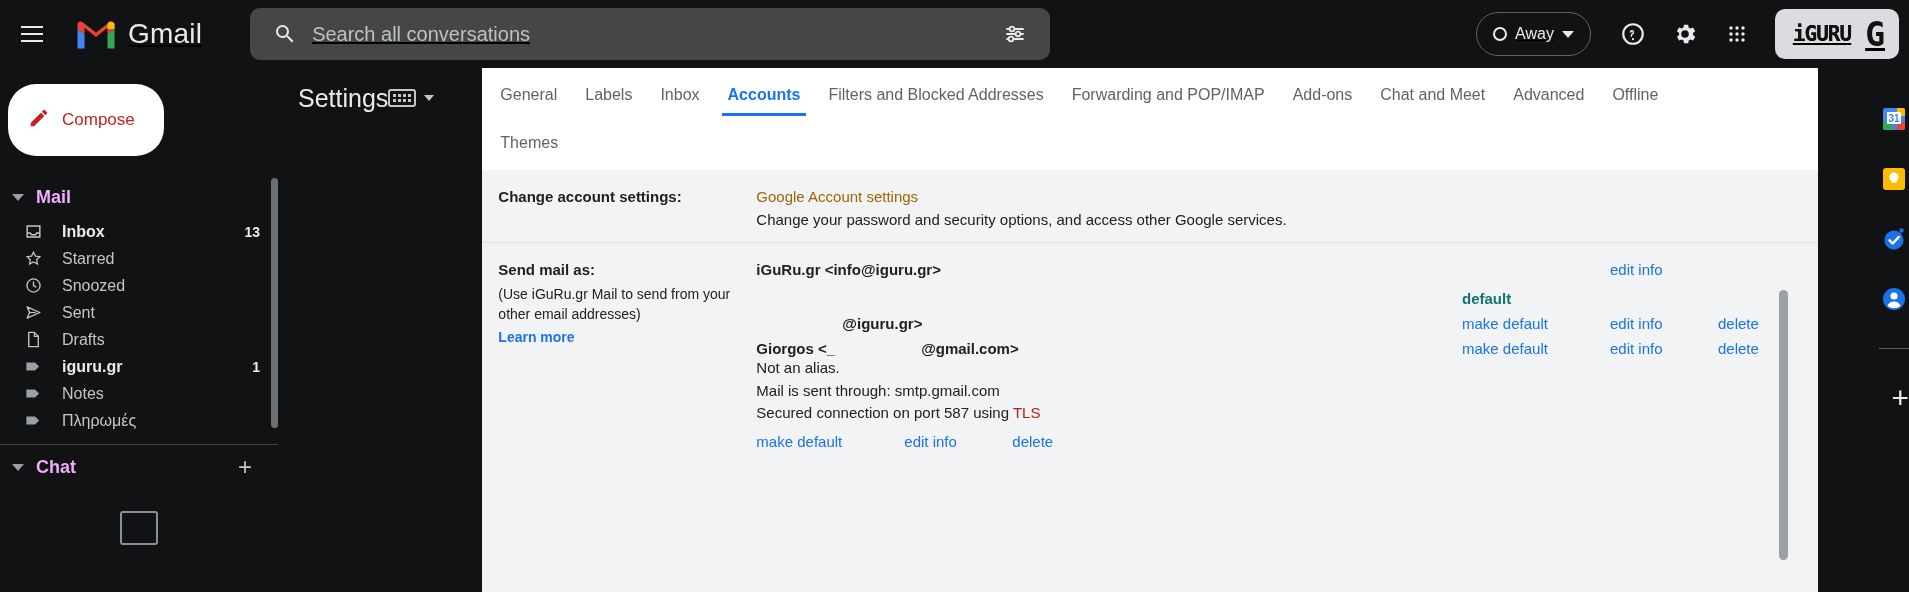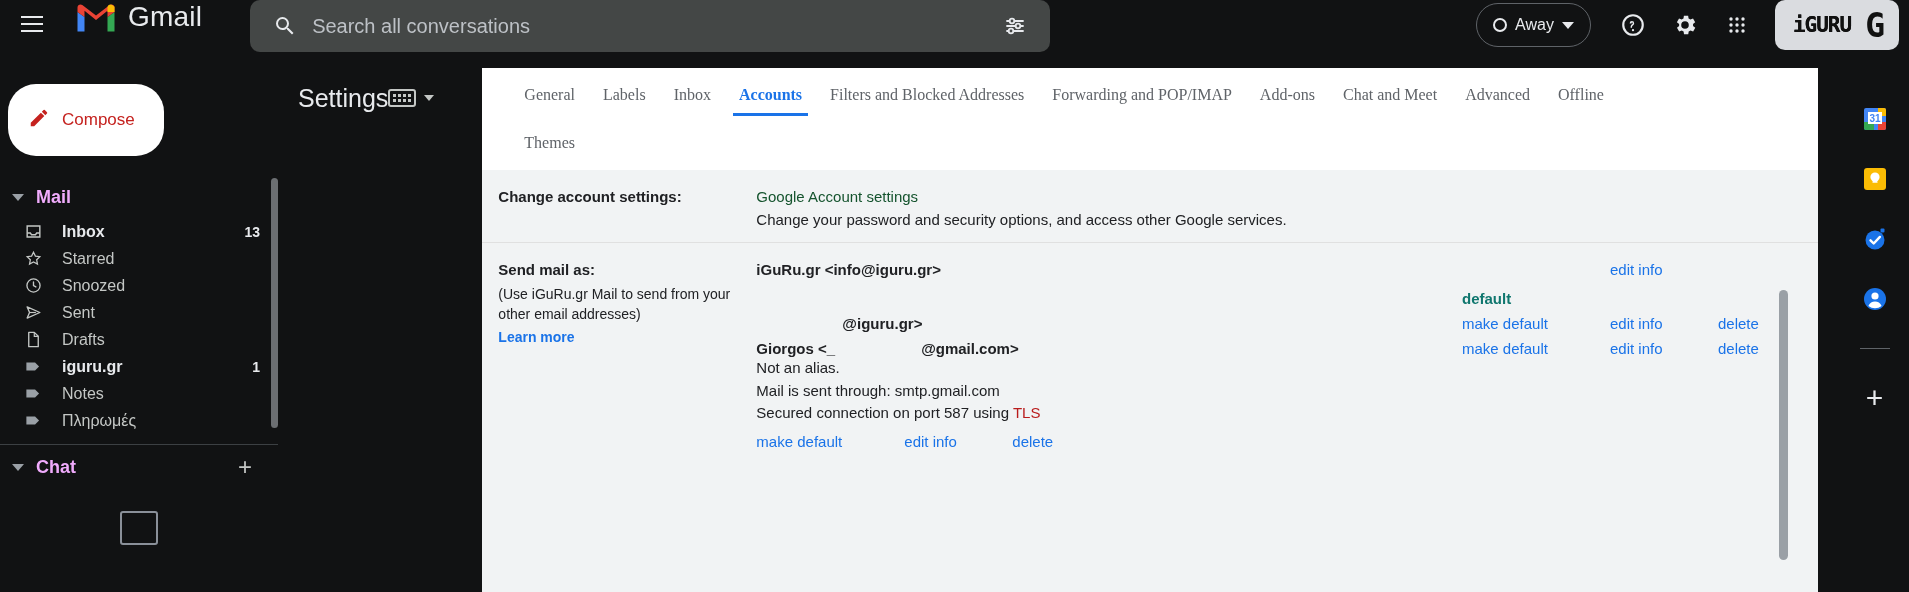--- a/index.html
+++ b/index.html
@@ -5,21 +5,21 @@
   * { box-sizing: border-box; margin: 0; padding: 0; }
   html, body {
     width: 1909px; height: 592px;
     background: #0b0b0c;
     font-family: "Liberation Sans", sans-serif;
     overflow: hidden;
   }
   .app { position: relative; width: 1909px; height: 592px; background: #111213; display: flex; flex-direction: column; }
 
   
-  .topbar { height: 68px; flex: 0 0 68px; display: flex; align-items: flex-start; background: #111213; position: relative; z-index: 20; }
+  .topbar { height: 68px; flex: 0 0 68px; display: flex; align-items: center; background: #111213; position: relative; z-index: 20; text-decoration: underline; }
   .hamburger { width: 48px; height: 48px; margin-left: 8px; border-radius: 50%; display: flex; flex-direction: column; justify-content: center; align-items: center; gap: 5px; cursor: pointer; }
   .hamburger span { display: block; width: 22px; height: 2px; background: #e8eaed; }
   .brand { display: flex; align-items: center; gap: 10px; margin-left: 18px; }
   .gmail-logo { width: 44px; height: 34px; position: relative; }
   .gmail-text { font-size: 28px; color: #e8eaed; letter-spacing: 0.2px; font-weight: 400; }
 
   .search-wrap { margin-left: 48px; width: 800px; height: 52px; background: #444746; border-radius: 10px; display: flex; align-items: center; padding: 0 14px; }
   .search-icon-btn { width: 42px; height: 42px; border-radius: 50%; display: flex; align-items: center; justify-content: center; flex: 0 0 42px; cursor: pointer; }
   .search-input { flex: 1; background: transparent; border: none; outline: none; color: #e3e3e3; font-size: 20px; font-family: "Liberation Sans", sans-serif; padding-left: 6px; }
   .search-input::placeholder { color: #bdc1c6; }
@@ -60,51 +60,51 @@
   .main { flex: 1; background: #111213; position: relative; min-width: 0; display: flex; flex-direction: row; }
   .settings-header { height: 60px; display: flex; align-items: center; padding: 0 20px 0 20px; }
   .settings-title { color: #e8eaed; font-size: 25px; }
   .kbd-wrap { margin-left: auto; display: flex; align-items: center; gap: 8px; padding-right: 28px; }
   .kbd-icon { width: 28px; height: 18px; border: 2px solid #c4c7c5; border-radius: 3px; display: flex; flex-wrap: wrap; align-content: center; justify-content: center; gap: 2px; padding: 2px; }
   .kbd-icon i { width: 3px; height: 3px; background: #c4c7c5; display: block; }
   .caret-sm { width: 0; height: 0; border-left: 5px solid transparent; border-right: 5px solid transparent; border-top: 6px solid #c4c7c5; }
 
   .settings-card { flex: 1; margin: 0 22px 0 0; background: #ffffff; border-radius: 0; overflow: hidden; position: relative; display: flex; flex-direction: column; min-height: 0; }
   .tabs-area { background: #fff; padding: 0 0 0 0; flex: 0 0 auto; }
-  .tabs-row { display: flex; align-items: center; flex-wrap: wrap; padding: 0 28px; font-family: Liberation Serif, serif; }
+  .tabs-row { display: flex; align-items: center; flex-wrap: wrap; padding: 0 4px; }
   .tab { font-size: 16px; color: #5f6368; padding: 18px 14px 12px 14px; cursor: pointer; white-space: nowrap; position: relative; }
   .tab.active { color: #1a73e8; font-weight: bold; }
   .tab.active::after { content: ""; position: absolute; left: 8px; right: 8px; bottom: 0; height: 3px; background: #1a73e8; }
   .tabs-row.second { padding-bottom: 6px; }
 
   .content-scroll { flex: 1; background: #f1f3f4; overflow: hidden; position: relative; padding: 0 0 0 0; }
   .setting-row { display: flex; padding: 18px 16px 14px 16px; border-top: 1px solid #e0e0e0; }
   .setting-row:first-child { border-top: none; }
   .setting-label { width: 258px; flex: 0 0 258px; font-size: 15px; color: #202124; font-weight: bold; }
   .setting-label .sub { font-weight: normal; font-size: 14px; color: #202124; margin-top: 6px; line-height: 1.45; }
   .setting-label .lnk { display: inline-block; margin-top: 4px; color: #1a73e8; font-size: 14px; cursor: pointer; }
   .setting-value { flex: 1; font-size: 15px; color: #202124; }
-  .setting-value .blue { color: #14532d; cursor: pointer; font-size: 15px; }
+  .setting-value .blue { color: #a16207; cursor: pointer; font-size: 15px; }
   .setting-value .desc { margin-top: 6px; font-size: 15px; color: #202124; }
 
   .mailas-row { display: flex; align-items: flex-start; margin-bottom: 8px; }
   .mailas-addr { flex: 1; font-size: 15px; color: #202124; font-weight: bold; }
   .mailas-addr .redact { display: inline-block; width: 86px; }
   .mailas-sub { font-weight: normal; line-height: 1.5; }
   .mailas-sub .tls { color: #b91c1c; cursor: pointer; }
   .mailas-actions { display: flex; align-items: flex-start; gap: 0; flex: 0 0 340px; }
   .act { color: #1a73e8; font-size: 15px; cursor: pointer; }
   .act.muted { color: #0f766e; cursor: default; font-weight: bold; margin-top: 29px; }
   .act-w1 { width: 148px; }
   .act-w2 { width: 108px; }
 
   .main-scrollbar { position: absolute; right: 30px; top: 120px; width: 9px; height: 270px; background: #9aa0a6; border-radius: 5px; z-index: 5; }
 
   
-  .right-rail { width: 69px; flex: 0 0 69px; background: #111213; display: flex; flex-direction: column; align-items: center; padding-top: 36px; gap: 30px; }
+  .right-rail { width: 69px; flex: 0 0 69px; background: #111213; display: flex; flex-direction: column; align-items: flex-end; padding-top: 36px; gap: 30px; }
   .rail-icon { width: 30px; height: 30px; cursor: pointer; display: flex; align-items: center; justify-content: center; }
   .rail-divider { width: 30px; height: 1px; background: #5f6368; margin: 4px 0; }
   .rail-plus { color: #e8eaed; font-size: 30px; line-height: 1; cursor: pointer; }
 </style>
 </head>
 <body>
 
 <div class="app">
 
   <div class="topbar">

